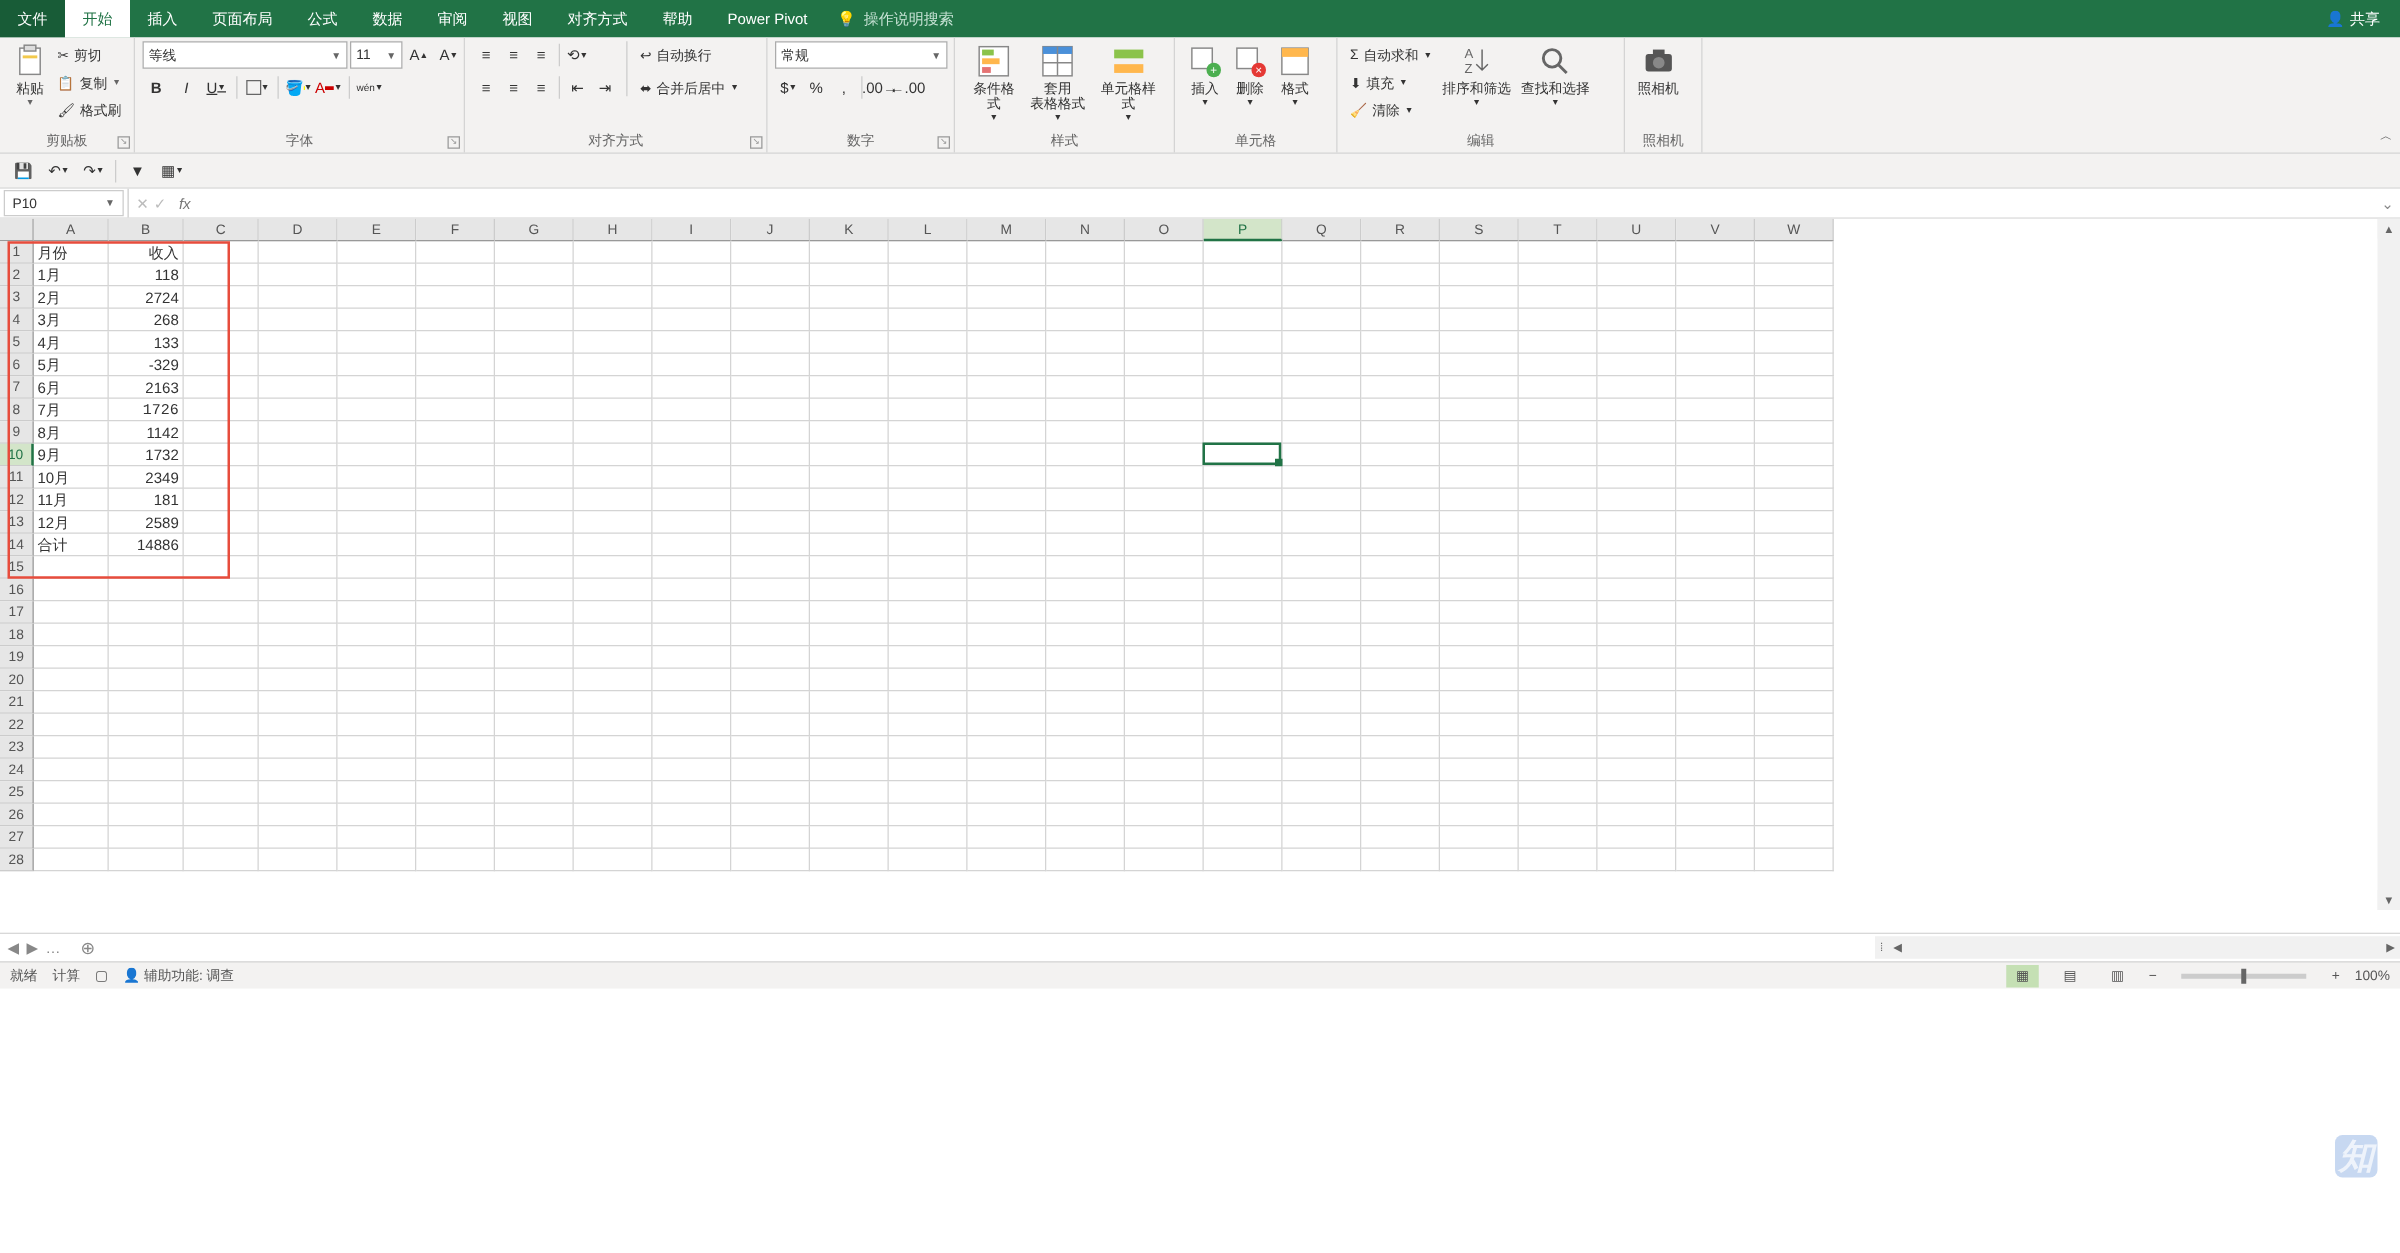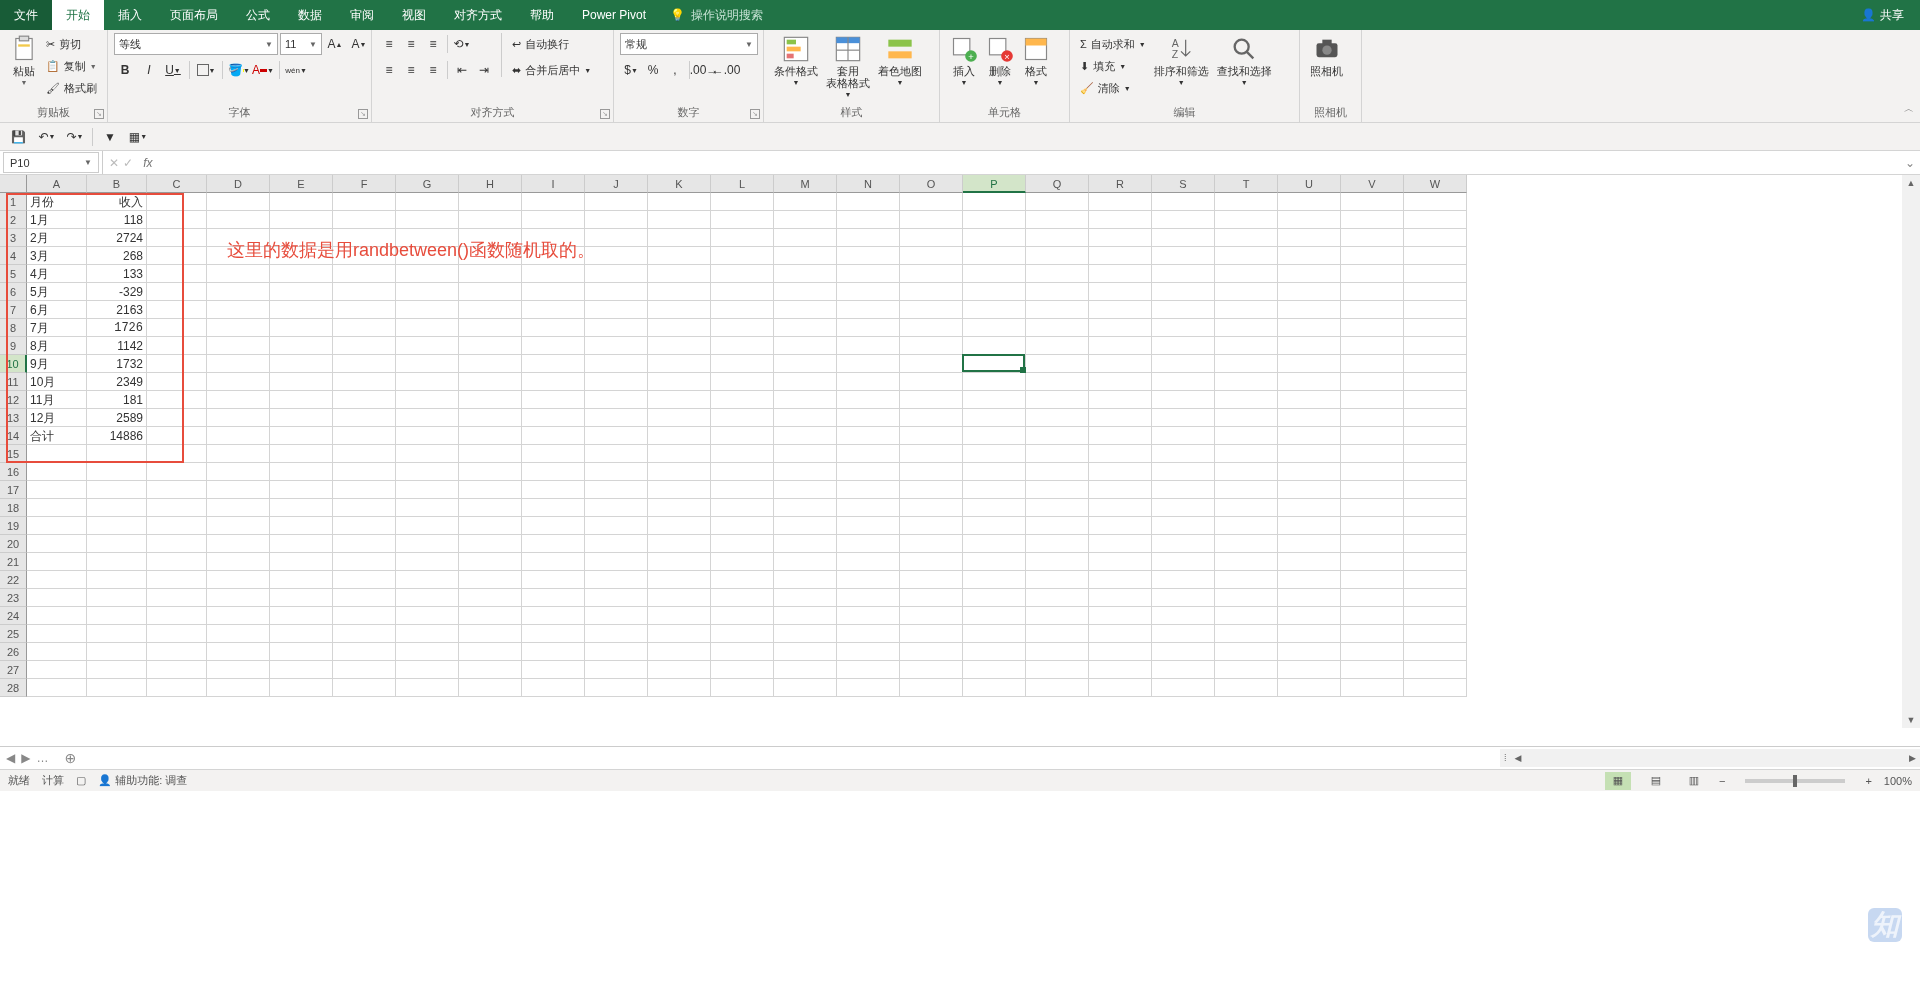--- a/index.html
+++ b/index.html
@@ -249,21 +249,21 @@
           </svg>
           <span style="white-space:pre">套用
 表格格式</span>
           <span style="font-size:7px">▼</span>
         </div>
       <div class="lbtn">
           <svg viewBox="0 0 24 24">
             <rect x="2" y="4" width="20" height="6" fill="#8bc34a"></rect>
             <rect x="2" y="14" width="20" height="6" fill="#ffb74d"></rect>
           </svg>
-          <span>着色地图</span>
+          <span>单元格样式</span>
           <span style="font-size:7px">▼</span>
         </div>
     </div>
     <div class="rlabel">样式</div>
   </div>
 
   <div class="rgroup" style="width:130px">
     <div class="rbody">
       <div class="lbtn">
           <svg viewBox="0 0 24 24">
@@ -439,21 +439,20 @@
       <div class="rh">22</div>
       <div class="rh">23</div>
       <div class="rh">24</div>
       <div class="rh">25</div>
       <div class="rh">26</div>
       <div class="rh">27</div>
       <div class="rh">28</div>
     </div>
   <div class="cells" id="cells">
     <div class="redbox" style="left:-21px;top:0;width:178px;height:270px"></div>
-    <div class="annot" style="left:200px;top:45px">这里的数据是用randbetween()函数随机取的。</div>
   <div class="crow">
         <div class="cell" style="width: 60px;">月份</div>
         <div class="cell r" style="width: 60px;">收入</div>
         <div class="cell" style="width: 60px;"></div>
         <div class="cell" style="width: 63px;"></div>
         <div class="cell" style="width: 63px;"></div>
         <div class="cell" style="width: 63px;"></div>
         <div class="cell" style="width: 63px;"></div>
         <div class="cell" style="width: 63px;"></div>
         <div class="cell" style="width: 63px;"></div>

